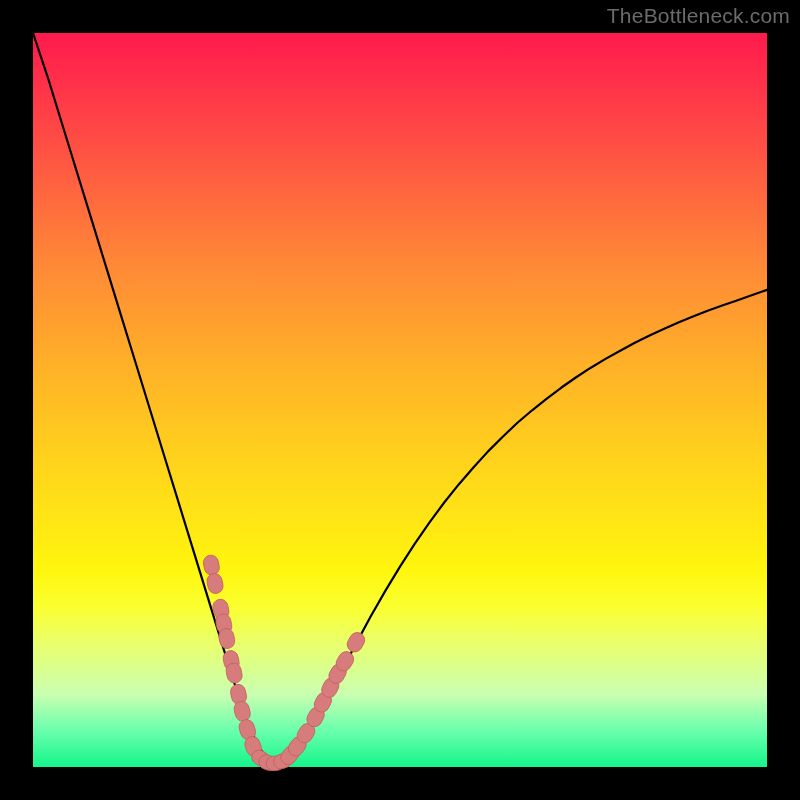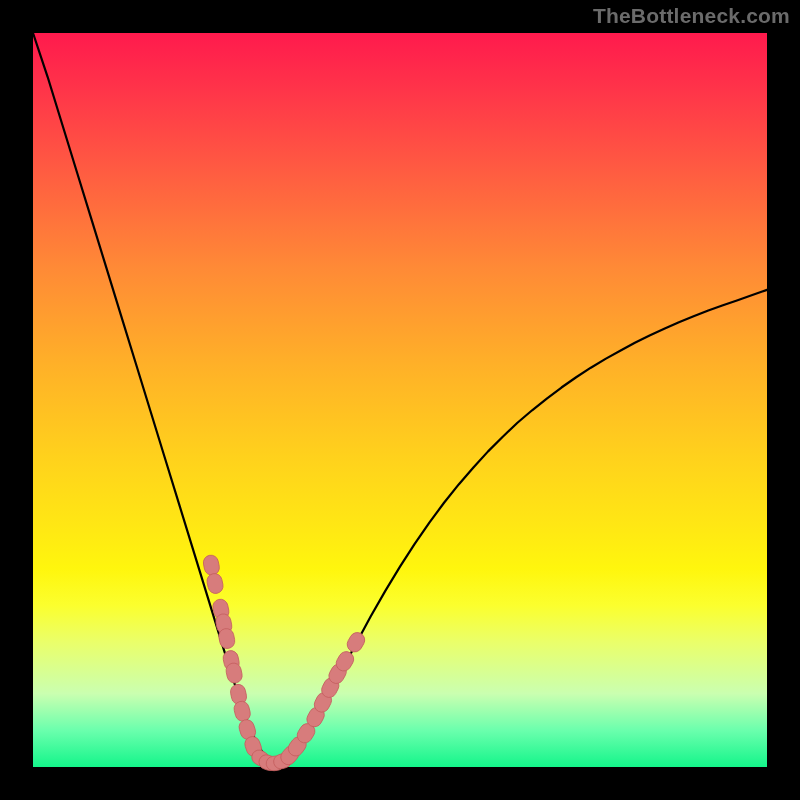--- a/index.html
+++ b/index.html
@@ -48,21 +48,21 @@
     width: 734px;
     height: 734px;
     overflow: visible;
   }
   .watermark {
     position: absolute;
     top: 4px;
     right: 10px;
     font-size: 21px;
     color: #6b6b6b;
-    font-weight: 700;
+    font-weight: 400;
     letter-spacing: 0.2px;
     user-select: none;
   }
 </style>
 </head>
 <body>
 
 <div class="frame">
   <div class="watermark">TheBottleneck.com</div>
 

